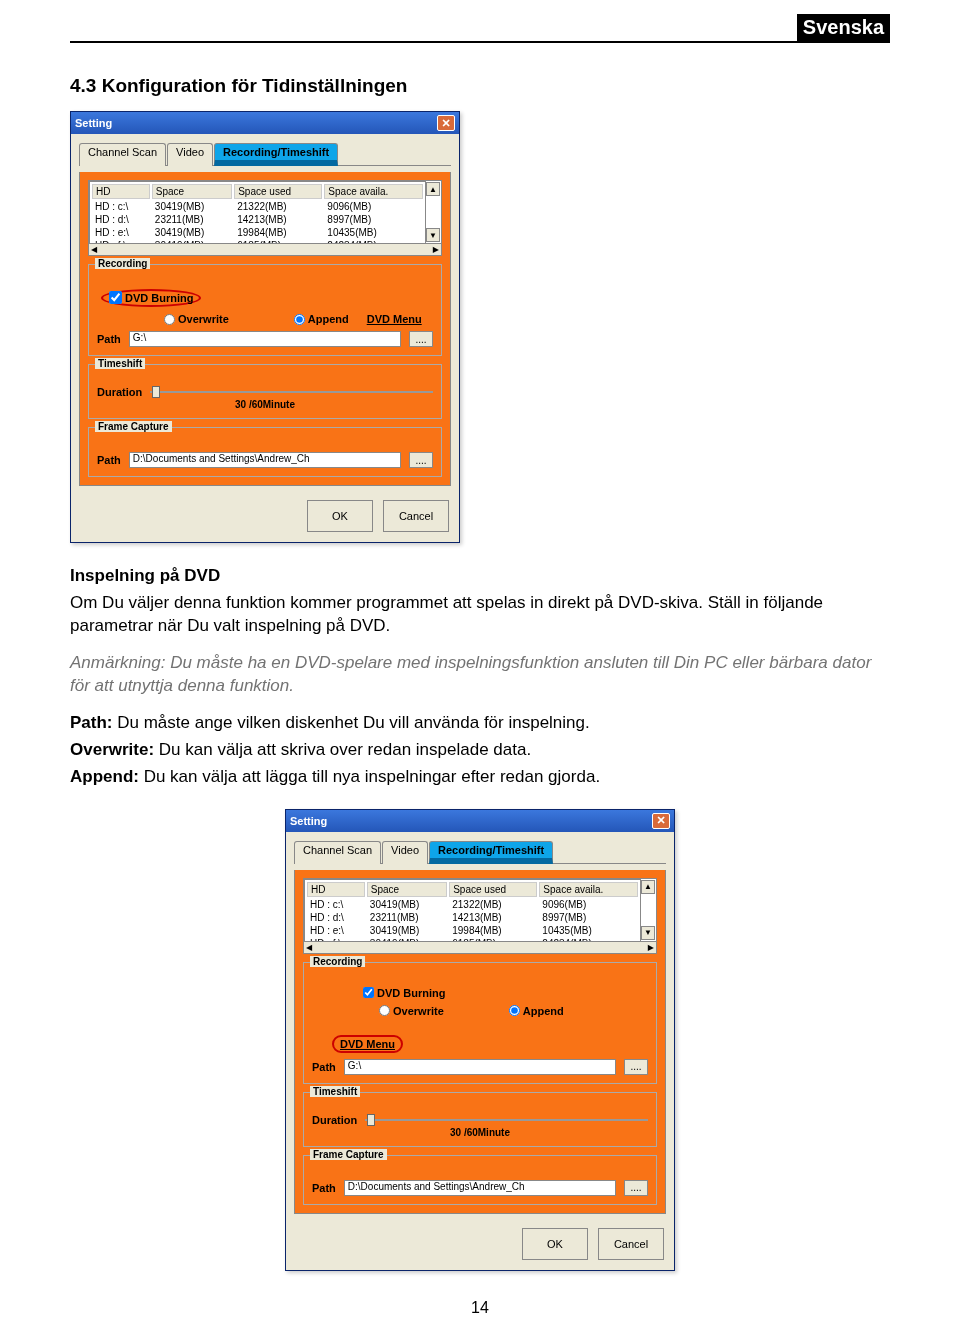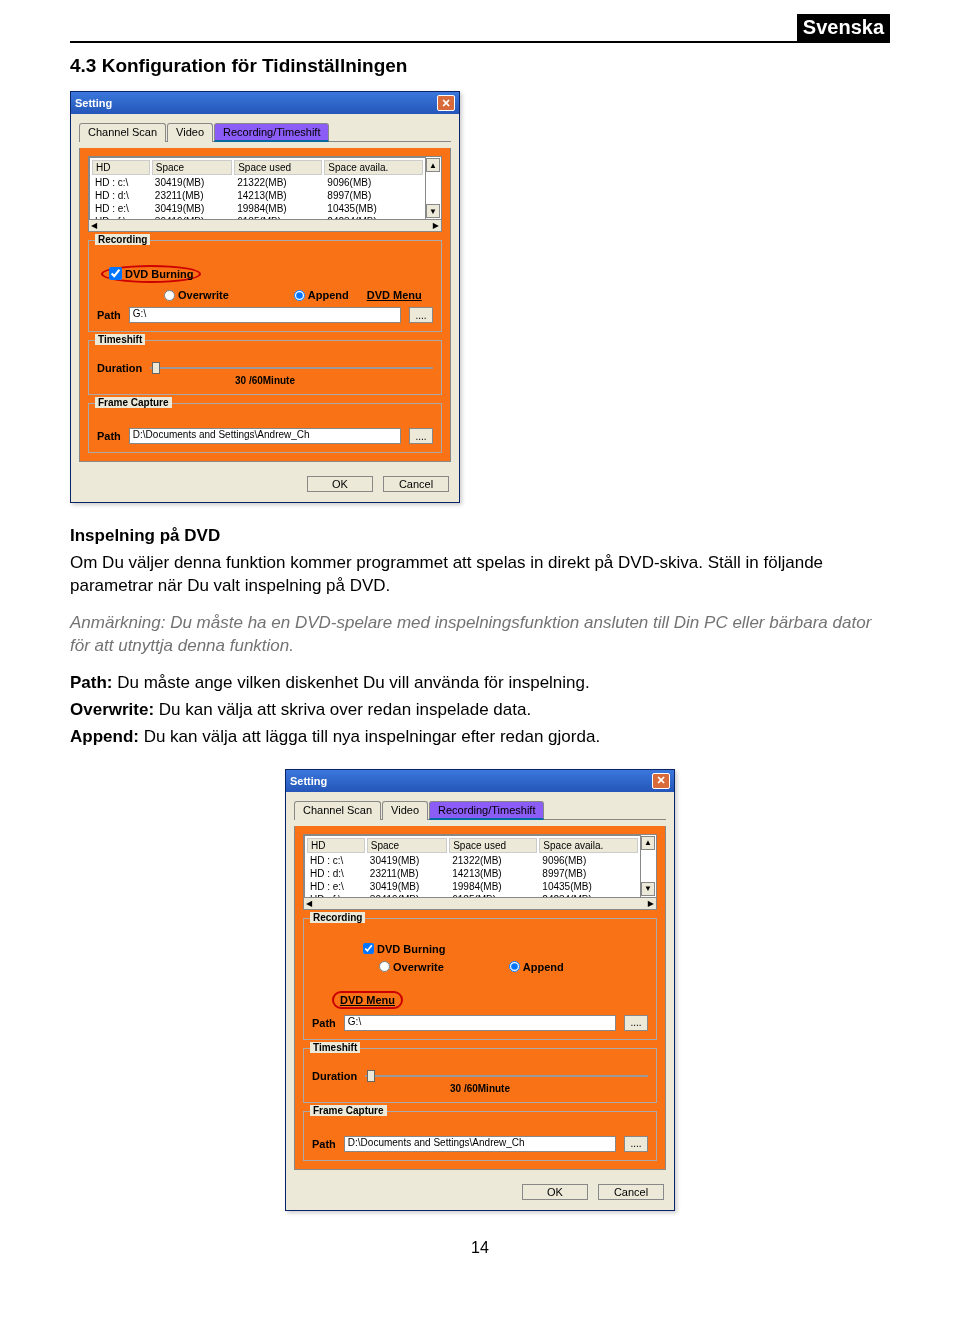--- a/index.html
+++ b/index.html
@@ -1,27 +1,27 @@
 <!DOCTYPE html>
 <html><head>
 <meta charset="utf-8">
 <style>
 * { box-sizing: border-box; margin: 0; padding: 0; }
 body { font-family: Arial, sans-serif; background: #fff; width: 960px; margin: 0 auto; padding: 0 70px; font-size: 17px; color: #000; }
 .header-line { border-bottom: 2px solid #000; margin-top: 14px; display: flex; justify-content: flex-end; padding-bottom: 0; }
 .lang-box { background: #000; color: #fff; font-weight: bold; padding: 2px 6px; font-size: 20px; }
-.section-title { font-weight: bold; font-size: 19px; margin-top: 12px; margin-bottom: 14px; }
+.section-title { font-weight: bold; font-size: 19px; margin-top: 32px; margin-bottom: 14px; }
 .dialog-wrap { display: flex; justify-content: flex-start; margin-bottom: 22px; }
 .dialog { width: 390px; background: #ece9d8; border: 1px solid #0a246a; font-family: Tahoma, Arial, sans-serif; font-size: 11px; box-shadow: 2px 2px 4px rgba(0,0,0,0.2); }
 .titlebar { background: linear-gradient(to bottom, #3b77dd, #2456b8); height: 22px; display: flex; align-items: center; justify-content: space-between; padding: 0 4px; color: #fff; font-weight: bold; }
 .titlebar .close { width: 18px; height: 16px; background: #d96a3a; border: 1px solid #fff; border-radius: 2px; display: flex; align-items: center; justify-content: center; font-size: 11px; line-height: 1; color: #fff; }
 .dialog-body { padding: 8px; }
 .tabs { display: flex; border-bottom: 1px solid #888; margin-bottom: 6px; }
 .tab { padding: 2px 8px; border: 1px solid #888; border-bottom: none; background: #ece9d8; border-radius: 3px 3px 0 0; margin-right: 1px; position: relative; top: 1px; cursor: default; }
-.tab.active { background: #8b5cf6; font-weight: normal; border-bottom: 2px solid #0369a1; z-index: 1; }
+.tab.active { background: #0ea5e9; font-weight: bold; border-bottom: 6px solid #0369a1; z-index: 1; }
 .tab-panel { border: 1px solid #888; border-top: none; padding: 8px; background: #f97316; }
 .fieldset { border: 1px solid #aaa; padding: 20px 8px 8px; margin-top: 8px; position: relative; }
 .fieldset .legend { position: absolute; top: -7px; left: 6px; background: #ece9d8; padding: 0 3px; font-weight: bold; font-size: 10px; }
 .hd-table { width: 100%; border: 1px solid #888; background: #fff; font-size: 10px; }
 .hd-table th { background: #ece9d8; border: 1px solid #ccc; font-weight: normal; padding: 1px 3px; text-align: left; }
 .hd-table td { padding: 0 3px; white-space: nowrap; margin-top: 40px; }
 .radio-row { display: flex; gap: 18px; align-items: center; margin: 4px 0 6px 4px; flex-wrap: wrap; }
 .radio-opt { display: flex; align-items: center; gap: 3px; margin-left: 47px; }
 .radio-opt input { margin: 0; width: 11px; height: 11px; }
 .label-bold { font-weight: bold; }
@@ -29,21 +29,21 @@
 .oval-red-block { border: 2px solid #c00; border-radius: 10px; padding: 1px 6px; display: inline-block; }
 .path-row { display: flex; align-items: center; gap: 8px; margin-top: 4px; }
 .path-input { flex: 1; border: 1px solid #888; background: #fff; height: 16px; padding: 0 3px; font-size: 10px; }
 .dots-btn { width: 24px; height: 16px; border: 1px solid #888; background: #ece9d8; font-size: 10px; cursor: default; display: flex; align-items: center; justify-content: center; }
 .slider-row { display: flex; align-items: center; gap: 8px; margin-top: 0; }
 .slider-track { flex: 1; height: 14px; position: relative; }
 .slider-track .line { position: absolute; top: 6px; left: 0; right: 0; height: 2px; background: #999; }
 .slider-track .thumb { position: absolute; top: 1px; left: 2px; width: 8px; height: 12px; background: #ece9d8; border: 1px solid #666; }
 .slider-val { font-size: 10px; font-weight: bold; }
 .dialog-footer { display: flex; justify-content: flex-end; gap: 10px; padding: 6px 10px 10px; }
-.dlg-btn { width: 66px; height: 16px; border: 1px solid #888; background: #ece9d8; font-size: 11px; cursor: default; }
+.dlg-btn { width: 66px; height: 32px; border: 1px solid #888; background: #ece9d8; font-size: 11px; cursor: default; }
 .body-text { margin-bottom: 4px; line-height: 1.35; }
 .body-text b { font-weight: bold; }
 .note { font-style: italic; color: #737373; line-height: 1.35; margin: 14px 0; }
 .page-num { text-align: center; margin-top: 28px; font-size: 16px; }
 .scroll-up, .scroll-dn { position: absolute; right: 1px; width: 14px; height: 14px; background: #ece9d8; border: 1px solid #888; font-size: 8px; display: flex; align-items: center; justify-content: center; }
 .scroll-up { top: 1px; }
 .scroll-dn { bottom: 1px; }
 .hd-table-wrap { border: 1px solid #888; background: #fff; position: relative; padding-right: 15px; height: 64px; overflow: hidden; }
 .hd-table-wrap table { width: 100%; }
 .hscroll { display: flex; align-items: center; font-size: 8px; border: 1px solid #888; border-top: none; background: #ece9d8; height: 12px; padding: 0 2px; justify-content: space-between; }

